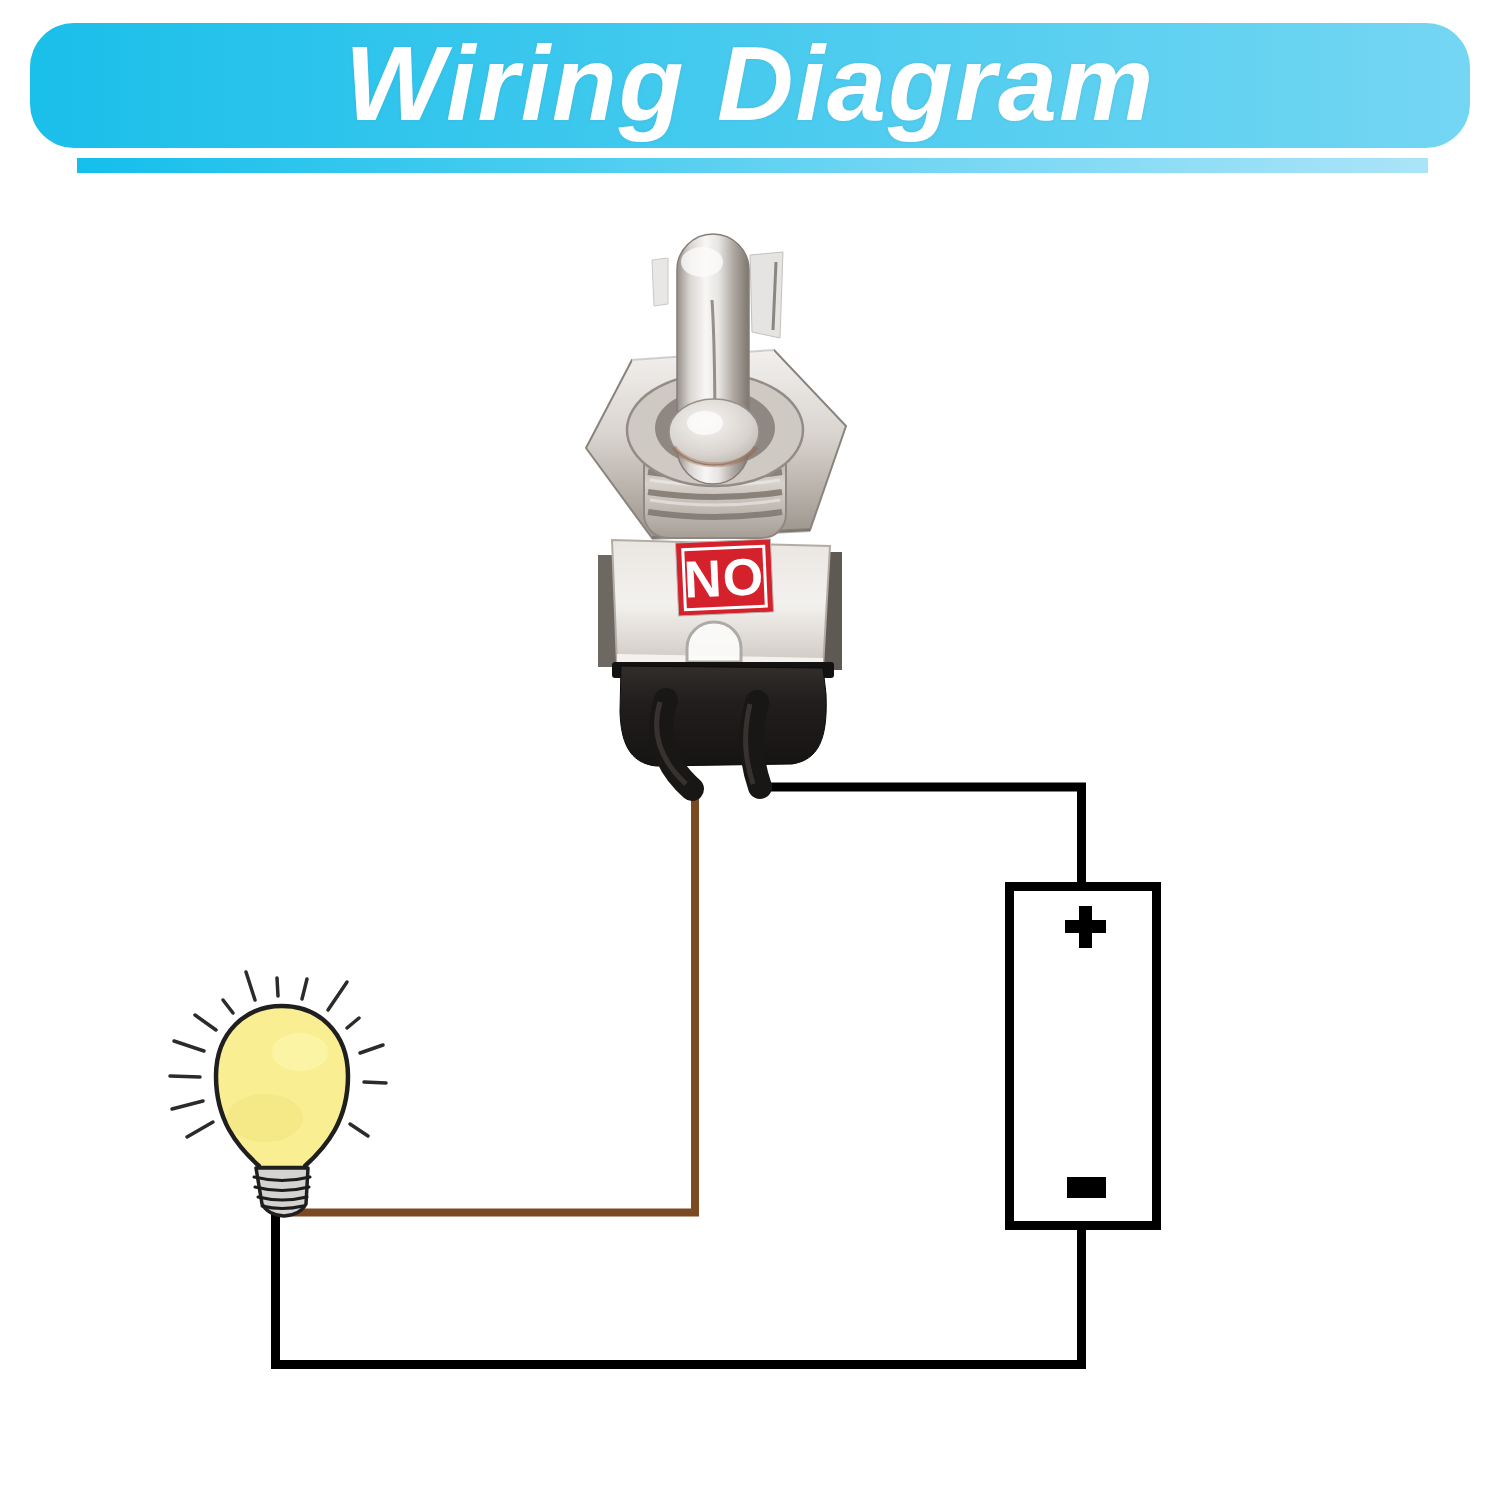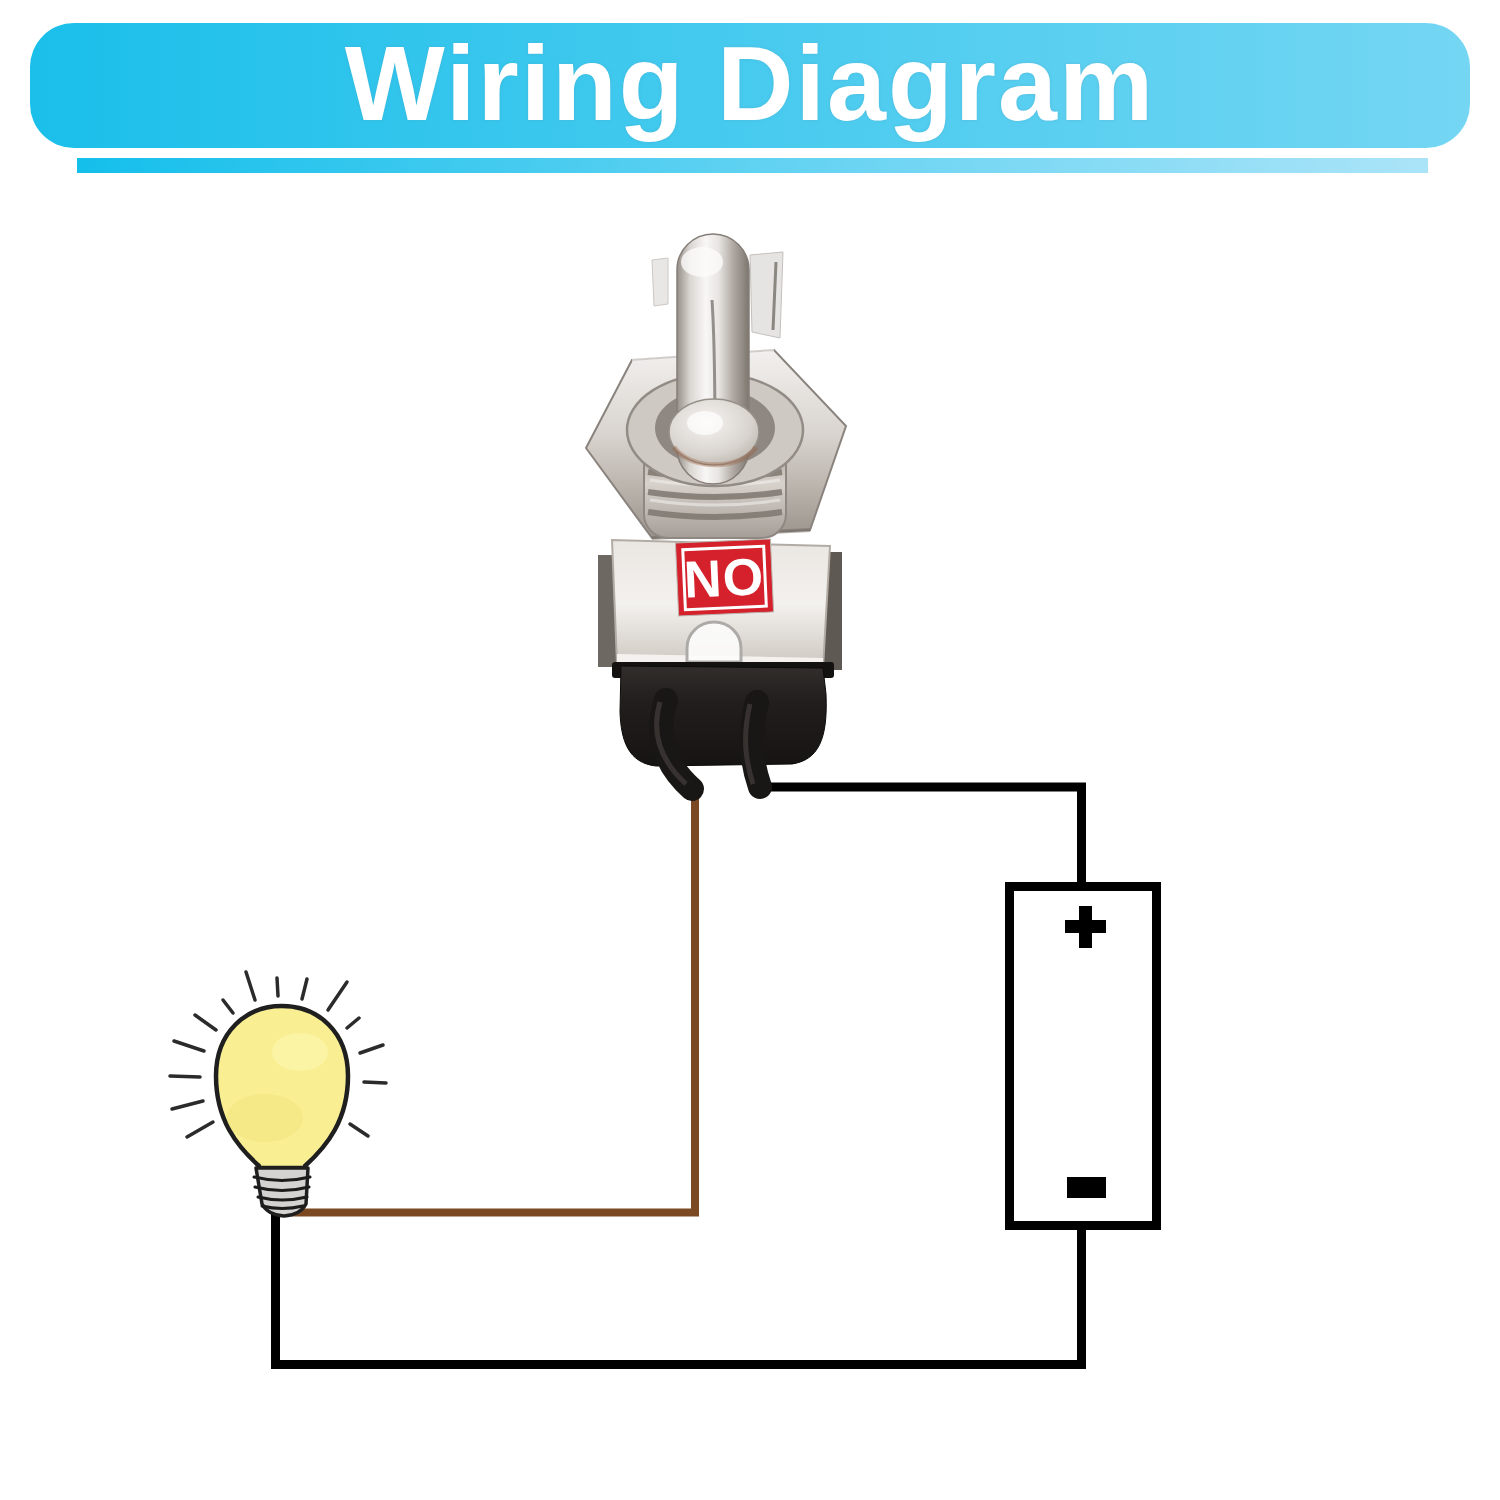--- a/index.html
+++ b/index.html
@@ -4,21 +4,21 @@
 <style>
   html,body{margin:0;padding:0;background:#fff;}
   body{width:1500px;height:1500px;position:relative;overflow:hidden;
        font-family:"Liberation Sans",sans-serif;}
   .stage{position:absolute;inset:0;width:1500px;height:1500px;}
 
   .banner{
     position:absolute;left:30px;top:23px;width:1440px;height:125px;
     border-radius:44px;
     background:linear-gradient(90deg,var(--banner-start,#1ABFEA),var(--banner-end,#74D6F3));
-    display:flex;align-items:center;justify-content:center;
+    display:flex;align-items:center;justify-content:center;font-style:italic;
   }
   .banner-title{
     color:var(--title-text,#FFFFFF);
     font-size:106px;font-weight:bold;letter-spacing:2px;line-height:1;
     transform:translateY(-3px);
     text-shadow:0 0 3px rgba(90,150,175,.35);
     white-space:nowrap;
   }
   .underline{
     position:absolute;left:77px;top:158px;width:1351px;height:15px;

